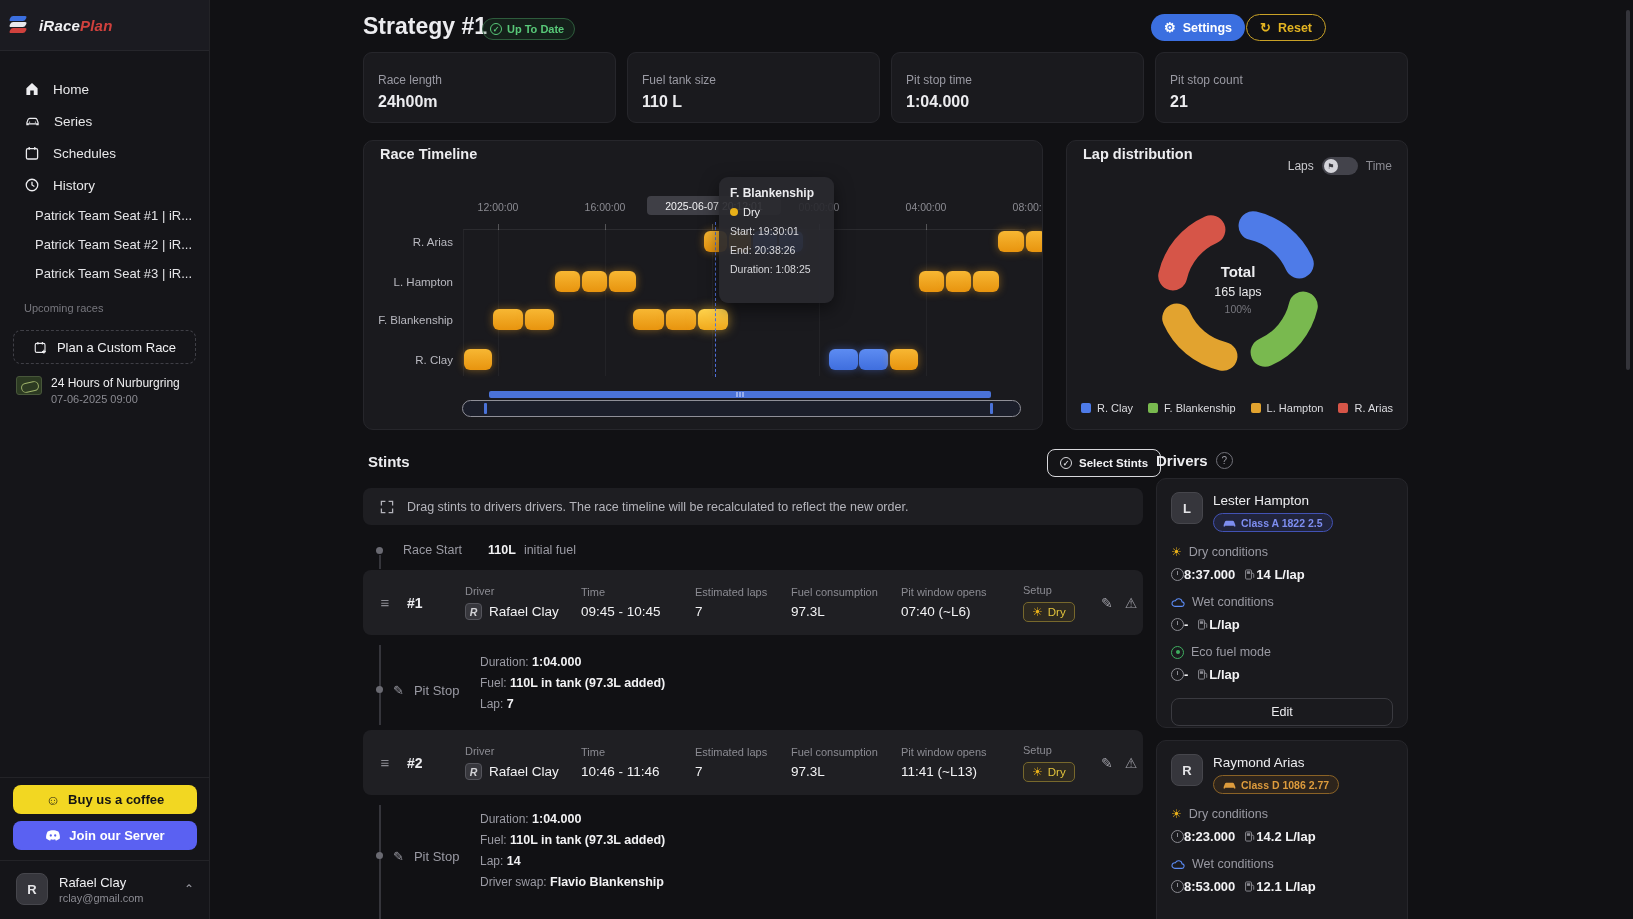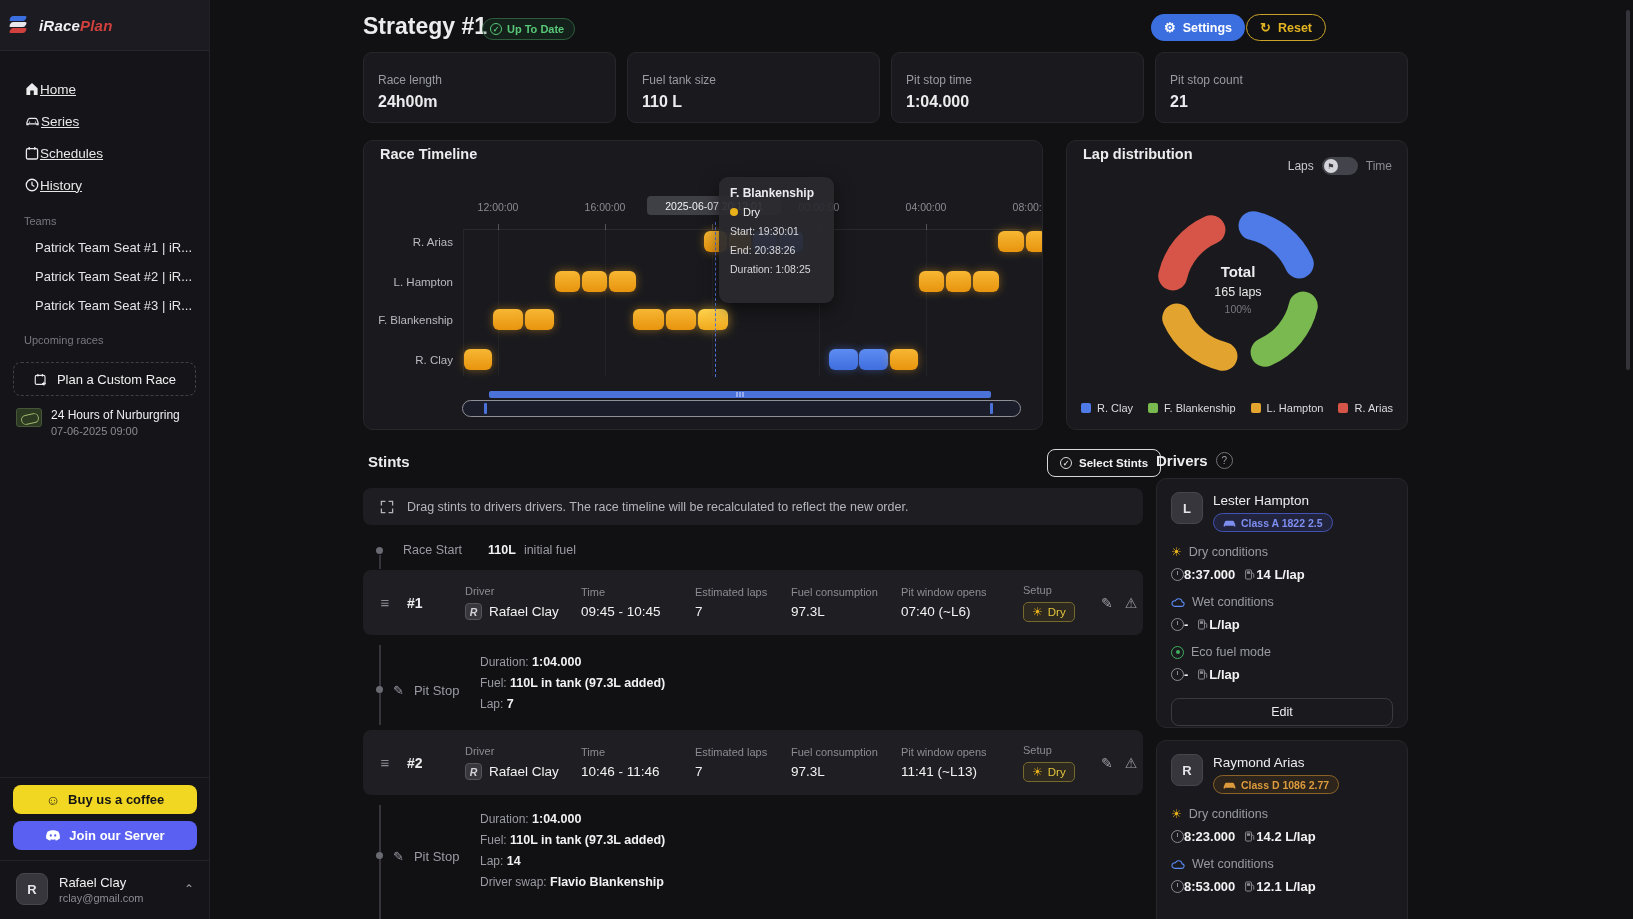--- a/index.html
+++ b/index.html
@@ -7,22 +7,22 @@
     font-family:"Liberation Sans", sans-serif; color:#ececef; }
 
   
   #sidebar { position:absolute; left:0; top:0; width:210px; height:919px;
     background:#151519; border-right:1px solid #232327; }
   #logo-strip { height:51px; background:#1b1b21; border-bottom:1px solid #26262b;
     display:flex; align-items:center; padding-left:8px; gap:9px; }
   .logo-mark { width:22px; height:22px; position:relative; }
   .logo-bar { position:absolute; left:2px; width:16px; height:5px; border-radius:2px; transform:skewX(-24deg); }
   .logo-word { font-size:15px; font-weight:bold; font-style:italic; letter-spacing:.2px; }
-  .nav-item { display:flex; align-items:center; padding:8px 24px; cursor:pointer;
-    color:#e8e8ea; font-size:13.5px;text-decoration:underline; }
+  .nav-item { display:flex; align-items:center; gap:13px; padding:8px 24px; cursor:pointer;
+    color:#e8e8ea; font-size:13.5px; }
   .nav-item svg { flex:0 0 auto; }
   .side-label { color:#77777e; font-size:11px; padding:14px 24px 6px; }
   .team-item { display:flex; align-items:center; gap:11px; padding:7px 24px; font-size:13px; color:#e4e4e7;
     white-space:nowrap; overflow:hidden; }
   #plan-race-btn { margin:10px 13px 4px; border:1px dashed #3f3f46; border-radius:8px; height:34px;
     display:flex; align-items:center; justify-content:center; gap:9px; font-size:13px; color:#f0f0f2; cursor:pointer; }
   .race-item { display:flex; align-items:flex-start; gap:9px; padding:8px 13px 8px 16px; }
   .race-thumb { width:26px; height:19px; border-radius:3px; background:#2c3a22; border:1px solid #47563a; position:relative; overflow:hidden; }
   .race-thumb::after{ content:""; position:absolute; left:4px; top:5px; width:16px; height:8px;
     border:1.5px solid #9fb36b; border-radius:5px; transform:rotate(-12deg); }
@@ -197,21 +197,20 @@
     <span>Schedules</span>
   </div>
   <div class="nav-item">
     <svg width="16" height="16" viewBox="0 0 20 20">
         <circle cx="10" cy="10" r="7.2" fill="none" stroke="#ececef" stroke-width="1.6"></circle>
         <path d="M10 5.8 V10 L13 11.8" fill="none" stroke="#ececef" stroke-width="1.6"></path>
       </svg>
     <span>History</span>
   </div>
 
-  <div class="side-label">Teams</div>
   <div class="team-item">
     <svg width="15" height="14" viewBox="0 0 20 20">
         <circle cx="7.5" cy="6.5" r="3" fill="none" stroke="#d8d8dc" stroke-width="1.5"></circle>
         <path d="M2.5 16.5 C3 13.5 5 12.2 7.5 12.2 C10 12.2 12 13.5 12.5 16.5" fill="none" stroke="#d8d8dc" stroke-width="1.5"></path>
         <path d="M13.5 4.2 a3 3 0 0 1 0 4.6 M14.5 12.4 c2 .5 3 1.9 3.3 4" fill="none" stroke="#d8d8dc" stroke-width="1.5"></path>
       </svg>
     <span>Patrick Team Seat #1 | iR...</span>
   </div>
   <div class="team-item">
     <svg width="15" height="14" viewBox="0 0 20 20">

